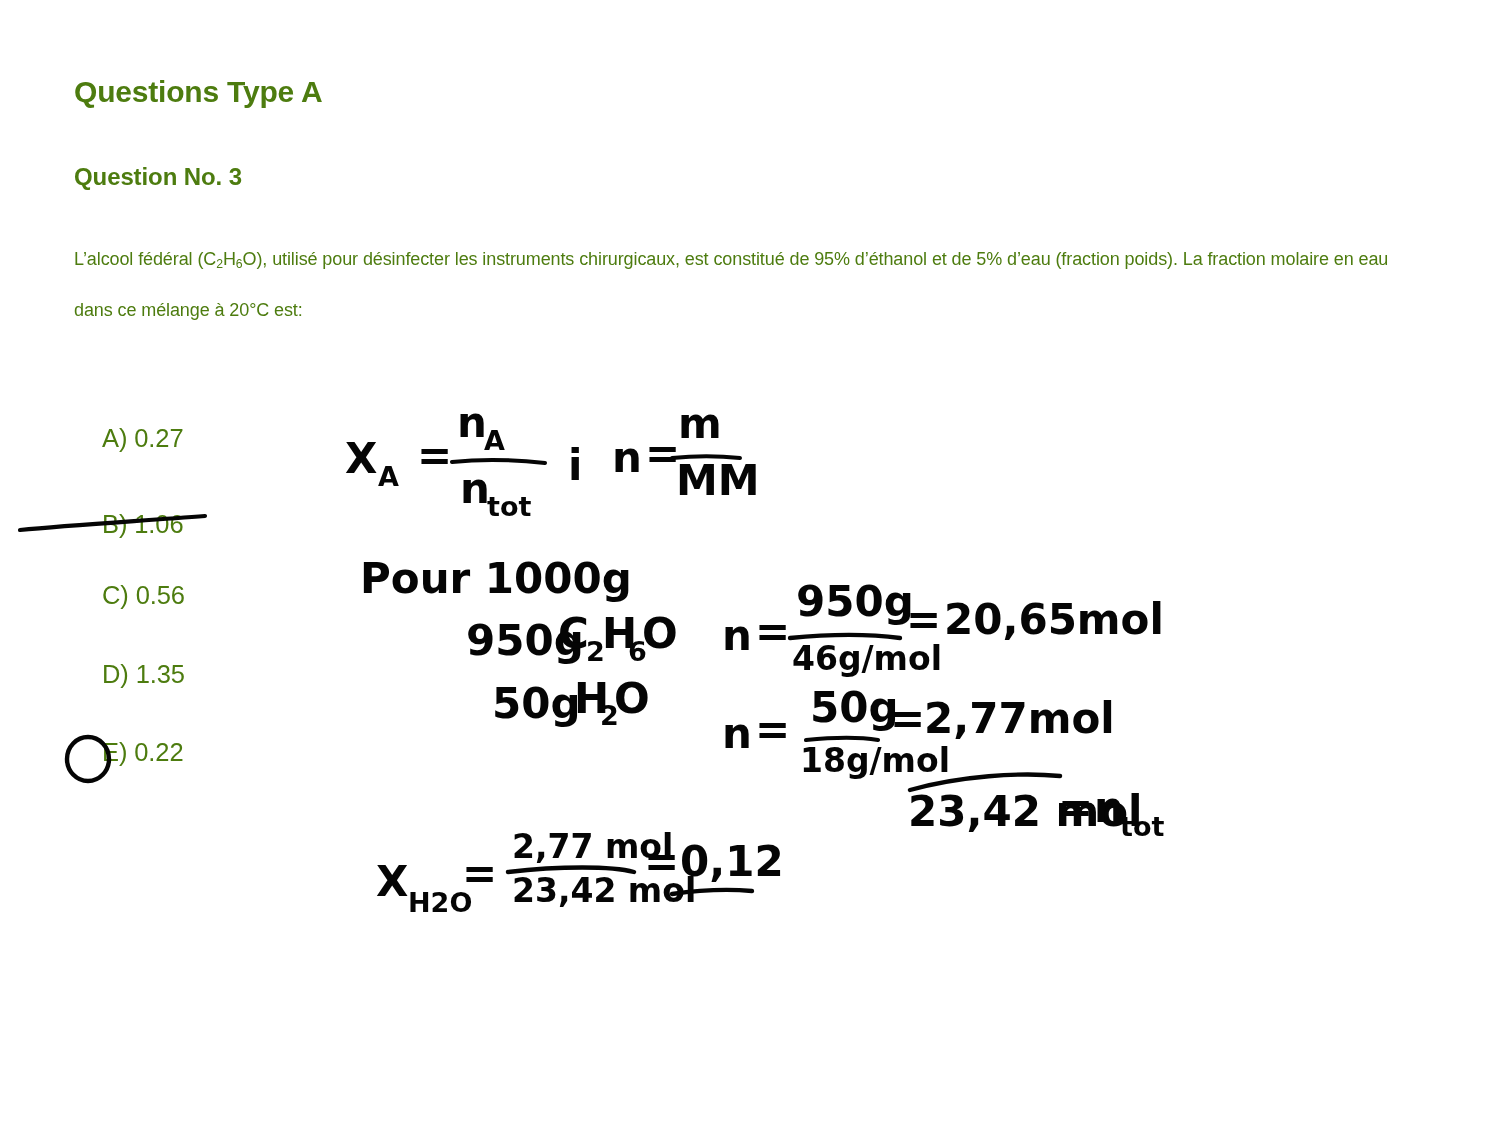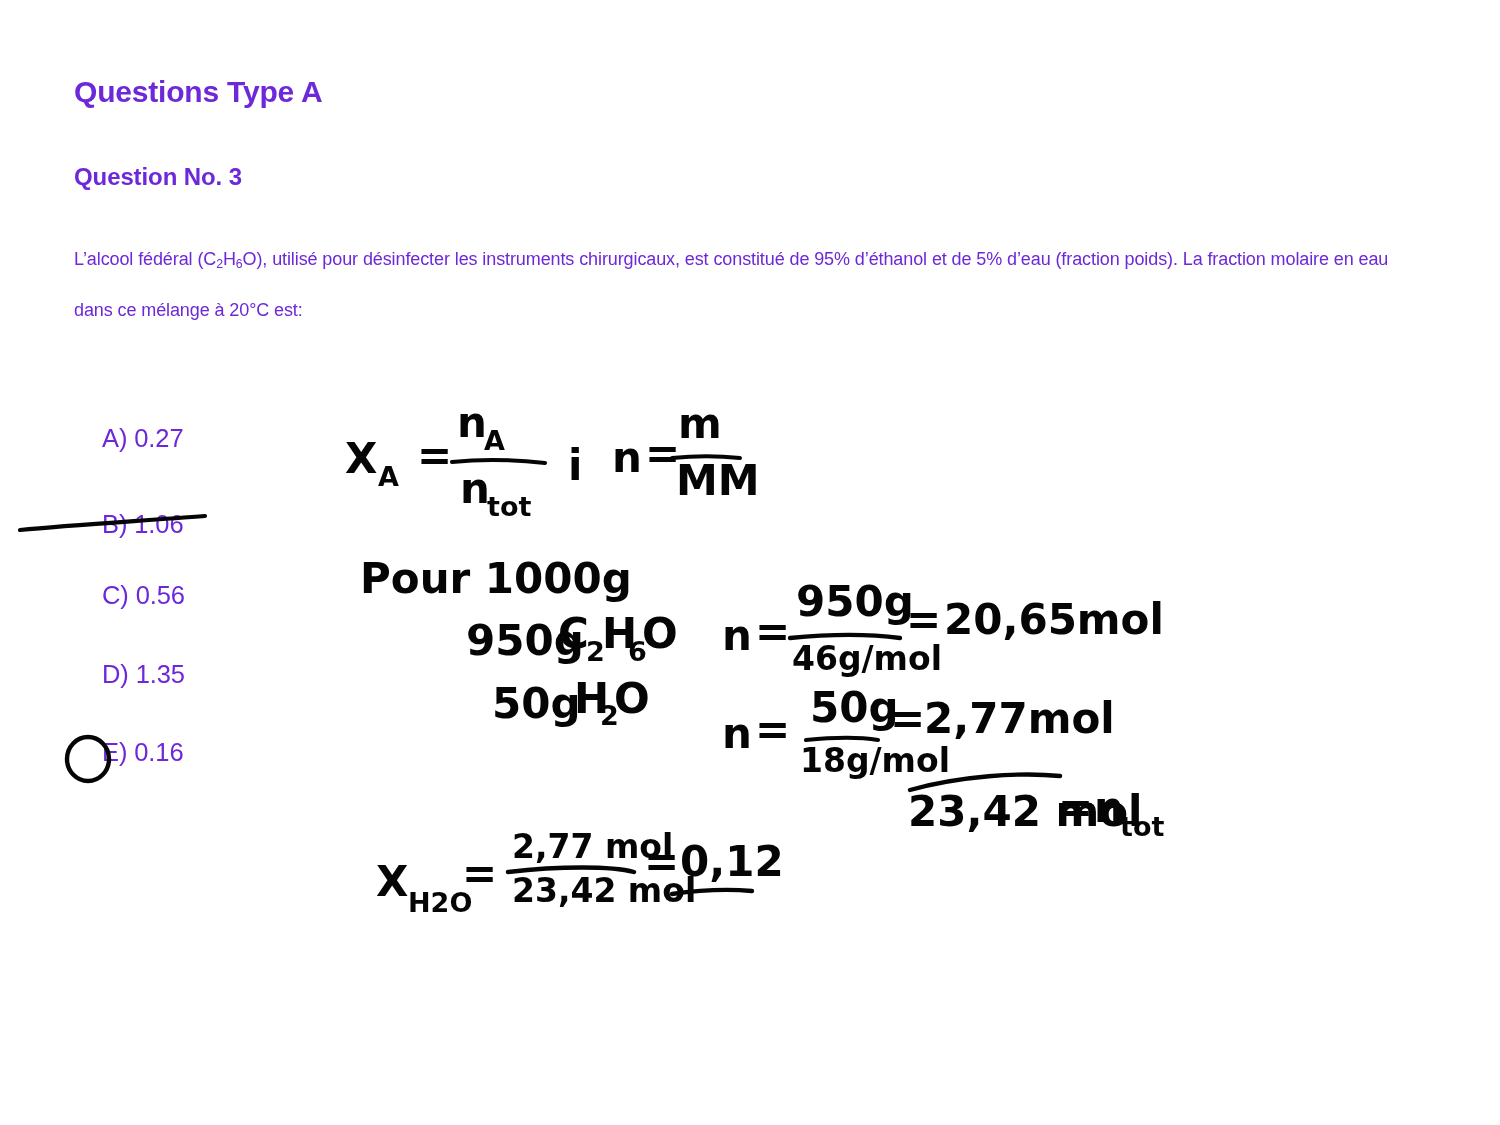--- a/index.html
+++ b/index.html
@@ -11,21 +11,21 @@
     position: relative;
     width: 1500px;
     height: 1125px;
     background: #ffffff;
     overflow: hidden;
     font-family: "Liberation Sans", sans-serif;
     color: #1a1a2e;
   }
 
   
-  .printed { position: absolute; color: #6d28d9; }
+  .printed { position: absolute; color: #4d7c0f; }
 
   #title {
     left: 74px; top: 75px;
     font-size: 30px;
     font-weight: bold;
     letter-spacing: -0.2px;
   }
   #qno {
     left: 74px; top: 163px;
     font-size: 24px;
@@ -88,21 +88,21 @@
   <div class="printed" id="body-text"><span>L’alcool fédéral (C</span><sub>2</sub><span>H</span><sub>6</sub><span>O), utilisé pour désinfecter les instruments chirurgicaux, est constitué de 95% d’éthanol et de 5% d’eau (fraction poids). La fraction molaire en eau dans ce mélange à 20°C est:</span></div>
 
   <div class="printed choice" id="choice-a">A) 0.27</div>
 
   <div class="printed choice" id="choice-b">B) 1.06</div>
 
   <div class="printed choice" id="choice-c">C) 0.56</div>
 
   <div class="printed choice" id="choice-d">D) 1.35</div>
 
-  <div class="printed choice" id="choice-e">E) 0.16</div>
+  <div class="printed choice" id="choice-e">E) 0.22</div>
 
   <svg id="ink" viewBox="0 0 1500 1125">
 
     <path class="inkline" d="M 20 530 C 70 525 140 521 205 516" stroke-width="4.2"></path>
 
     <ellipse class="inkline" cx="88" cy="759" rx="21" ry="22" stroke-width="4.4"></ellipse>
 
     <g>
       <text class="hw" x="345" y="473">X</text>
       <text class="hw-sub" x="378" y="486">A</text>

